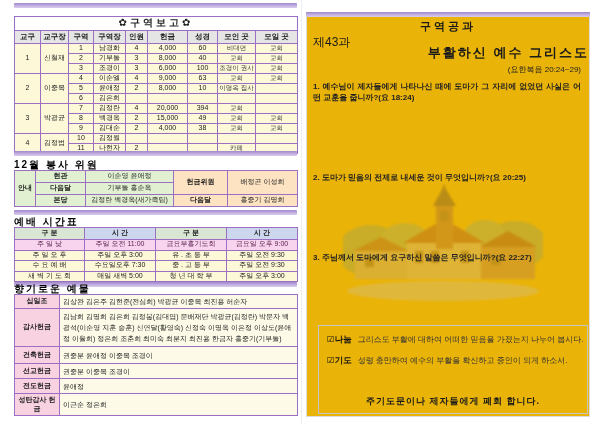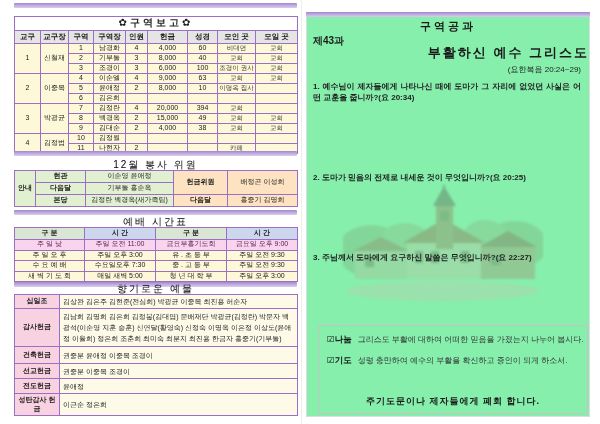--- a/index.html
+++ b/index.html
@@ -1,22 +1,22 @@
 <!DOCTYPE html>
 <html><head>
 <meta charset="utf-8">
 <style>
   html,body{margin:0;padding:0;width:600px;height:424px;background:#ffffff;overflow:hidden;
     font-family:"Liberation Sans","DejaVu Sans",sans-serif;color:#1a1a1a;}
   .page{position:absolute;}
   .page-left{left:14px;top:3px;width:283px;height:418px;}
-  .page-right{left:306px;top:12px;width:282px;height:403px;border:1px solid #ddd;background:#86efac;}
+  .page-right{left:306px;top:12px;width:282px;height:403px;border:1px solid #ddd;background:#eab308;}
   .bar{position:absolute;left:0;width:283px;height:5px;
     background:linear-gradient(180deg,#a087cc 0%,#c3b0e2 55%,#d9cdee 100%);border-radius:1px;}
-  .sec-title{position:absolute;left:0;width:283px;text-align:center;font-weight:normal;
+  .sec-title{position:absolute;left:0;width:283px;text-align:left;font-weight:bold;
     font-size:10px;letter-spacing:2px;color:#000;}
   table{border-collapse:collapse;table-layout:fixed;position:absolute;left:0;}
   td,th{border:1px solid #9c6fc4;font-size:7px;text-align:center;vertical-align:middle;
     padding:0 1px;overflow:hidden;line-height:1.25;}
   
   .report{top:13px;width:283px;padding-left:13px;}
   .report .t-row td{background:#ffffff;font-weight:bold;font-size:10px;letter-spacing:3px;height:13px;}
   .report th{background:#e5e5e5;font-weight:bold;height:12px;font-size:7.5px;}
   .report td{background:#fdf9d8;height:9px;}
   .report .small{font-size:6.5px;color:#333;}
@@ -38,21 +38,21 @@
   
   .off-title{top:279px;}
   .off{top:291px;width:283px;}
   .off .lab{background:#f9d2e2;font-weight:bold;width:45px;}
   .off .val{background:#fdfbe8;text-align:left;padding:1px 3px;line-height:11px;}
   
   .rbar{position:absolute;left:-1px;top:-1px;width:284px;height:5px;
     background:linear-gradient(180deg,#a087cc 0%,#c3b0e2 55%,#d9cdee 100%);}
   .r-head{position:absolute;top:6px;left:0;width:282px;text-align:center;
     font-size:11px;font-weight:bold;letter-spacing:3px;}
-  .r-no{position:absolute;top:21px;left:6px;font-size:10px;font-weight:bold;}
+  .r-no{position:absolute;top:21px;left:6px;font-size:12px;font-weight:normal;}
   .r-title{position:absolute;top:31px;left:0;width:282px;text-align:right;
     font-size:13px;font-weight:bold;letter-spacing:2px;}
   .r-scripture{position:absolute;top:51px;right:8px;font-size:8px;color:#222;}
   .q{position:absolute;left:6px;width:268px;font-size:8px;font-weight:bold;
     text-align:justify;line-height:10.5px;color:#222;}
   .q1{top:69px;} .q2{top:160px;} .q3{top:240px;}
   .watermark{position:absolute;left:36px;top:172px;width:200px;height:118px;
     opacity:0.3;filter:blur(0.8px);}
   .cbox{position:absolute;left:11px;top:312px;width:268px;height:87px;border:1px solid #c4c4c4;}
   .citem{position:absolute;left:8px;width:252px;font-size:8px;white-space:nowrap;color:#333;}
@@ -345,21 +345,21 @@
     <polygon points="90,21 113,21 101,1" fill="#4a3535"></polygon>
     <rect x="100" y="-2" width="2" height="6" fill="#4a3535"></rect>
     <rect x="97" y="26" width="9" height="10" fill="#6a4a3a"></rect>
     <rect x="72" y="66" width="8" height="12" fill="#6a4a3a"></rect>
     <rect x="88" y="66" width="8" height="12" fill="#6a4a3a"></rect>
     <rect x="118" y="66" width="8" height="12" fill="#6a4a3a"></rect>
     <rect x="148" y="70" width="10" height="10" fill="#6a4a3a"></rect>
     <rect x="22" y="72" width="9" height="10" fill="#6a4a3a"></rect>
   </svg>
 
-  <div class="q q1">1. 예수님이 제자들에게 나타나신 때에 도마가 그 자리에 없었던 사실은 어떤 교훈을 줍니까?(요 20:34)</div>
+  <div class="q q1">1. 예수님이 제자들에게 나타나신 때에 도마가 그 자리에 없었던 사실은 어떤 교훈을 줍니까?(요 18:24)</div>
   <div class="q q2">2. 도마가 믿음의 전제로 내세운 것이 무엇입니까?(요 20:25)</div>
   <div class="q q3">3. 주님께서 도마에게 요구하신 말씀은 무엇입니까?(요 22:27)</div>
 
   <div class="cbox">
     <div class="citem ci0">
       <span class="lb"><span>☑</span><span>나눔</span></span><span>그리스도 부활에 대하여 어떠한 믿음을 가졌는지 나누어 봅시다.</span>
     </div>
     <div class="citem ci1">
       <span class="lb"><span>☑</span><span>기도</span></span><span>성령 충만하여 예수의 부활을 확신하고 증인이 되게 하소서.</span>
     </div>

